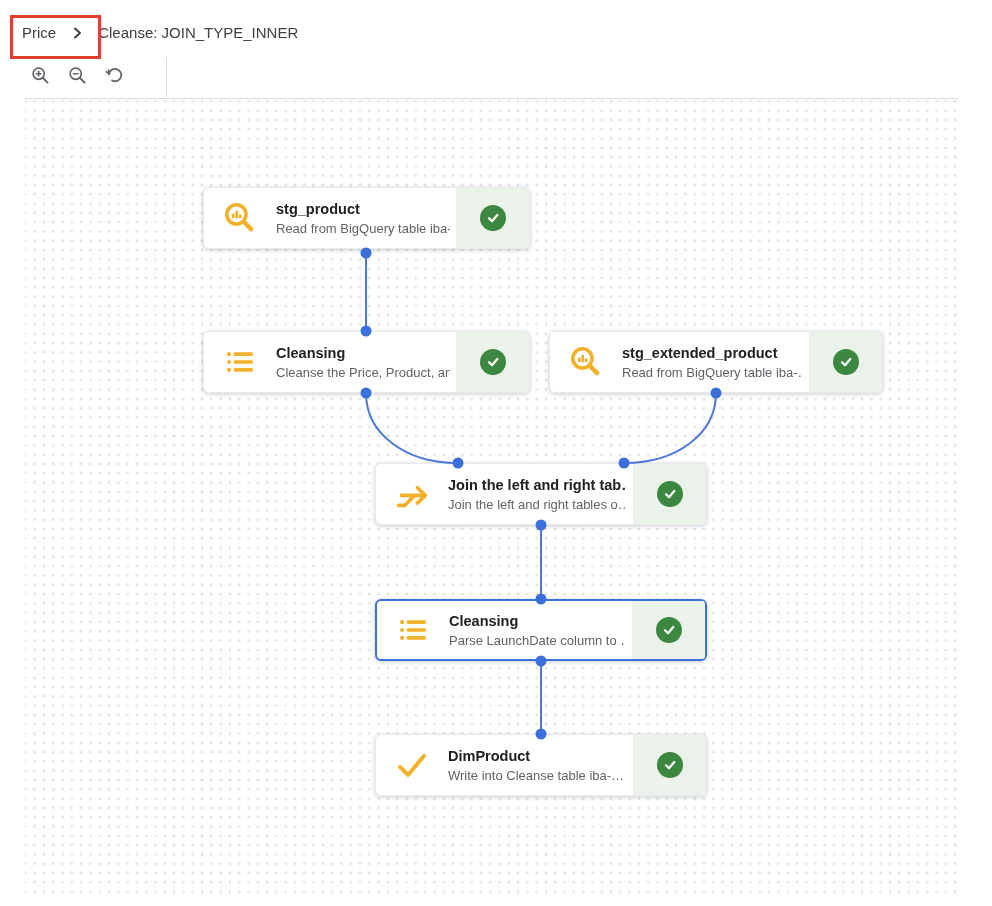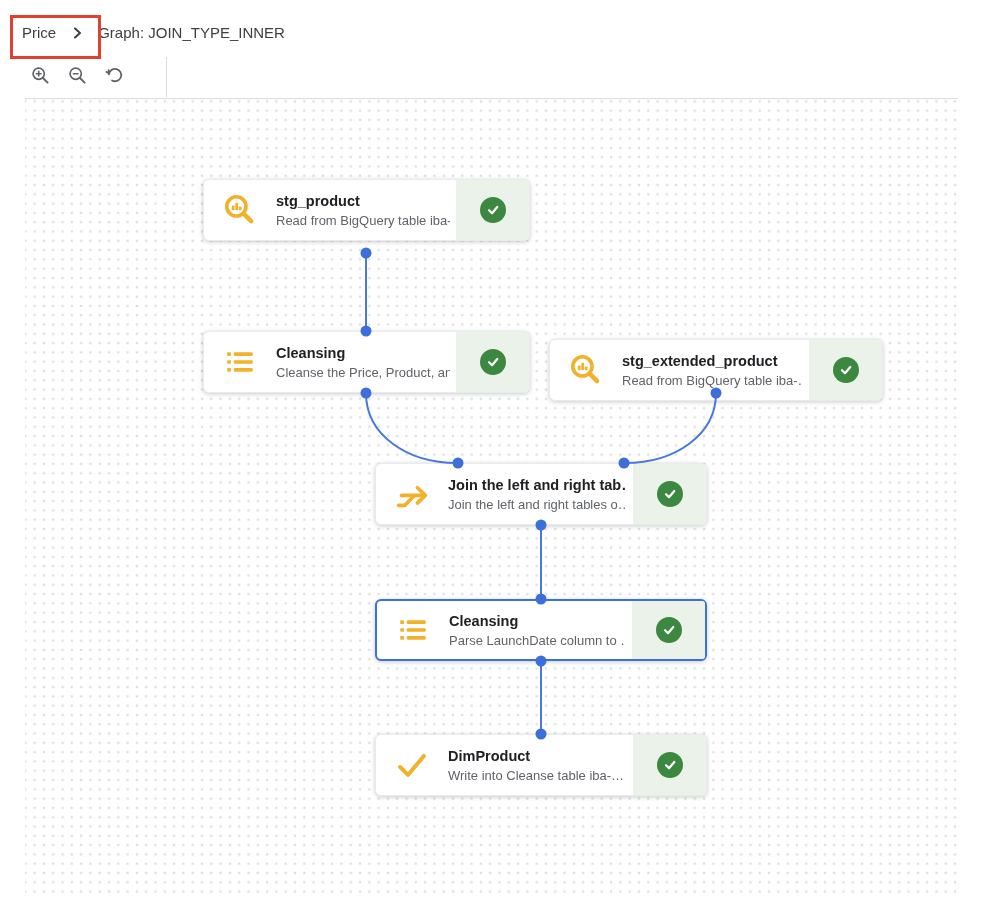--- a/index.html
+++ b/index.html
@@ -77,21 +77,21 @@
 <body>
 
 <div class="annotation-box"></div>
 <div class="breadcrumb">
   <span class="crumb">Price</span>
   <span class="crumb-chevron">
     <svg width="14" height="14" viewBox="0 0 14 14">
       <polyline points="5,2.5 10,7 5,11.5" fill="none" stroke="#3c4043" stroke-width="2" stroke-linecap="round" stroke-linejoin="round"></polyline>
     </svg>
   </span>
-  <span>Graph: JOIN_TYPE_INNER</span>
+  <span>Cleanse: JOIN_TYPE_INNER</span>
 </div>
 
 <div class="toolbar">
   <button class="tool-btn">
     <span>
       <svg width="21" height="21" viewBox="0 0 21 21">
         <circle cx="8.7" cy="8.7" r="5.6" fill="none" stroke="#5f6368" stroke-width="1.7"></circle>
         <line x1="13" y1="13" x2="17.6" y2="17.6" stroke="#5f6368" stroke-width="1.9" stroke-linecap="round"></line>
         <line x1="8.7" y1="6.4" x2="8.7" y2="11" stroke="#5f6368" stroke-width="1.6" stroke-linecap="round"></line>
         <line x1="6.4" y1="8.7" x2="11" y2="8.7" stroke="#5f6368" stroke-width="1.6" stroke-linecap="round"></line>
@@ -113,21 +113,21 @@
         <path d="M5.2,8.2 A6.2,6.2 0 1 1 7.1,14.9" fill="none" stroke="#5f6368" stroke-width="1.8" stroke-linecap="round" transform="rotate(-12 10.5 10.5)"></path>
         <polyline points="2.4,6.9 5.4,8.4 4.6,5.1" fill="none" stroke="#5f6368" stroke-width="1.8" stroke-linecap="round" stroke-linejoin="round"></polyline>
       </svg>
     </span>
   </button>
 </div>
 <div class="toolbar-divider"></div>
 
 <div class="canvas">
 
-  <div class="node" style="left:178px;top:80px;width:327px;align-items:center;">
+  <div class="node" style="left:178px;top:88px;width:327px;align-items:center;">
     <span class="node-icon">
       <svg width="36" height="36" viewBox="0 0 24 24">
         <circle cx="9.6" cy="9.6" r="6.4" fill="none" stroke="#f2b129" stroke-width="2.4"></circle>
         <line x1="14.6" y1="14.6" x2="19.4" y2="19.4" stroke="#f2b129" stroke-width="3" stroke-linecap="round"></line>
         <rect x="6.6" y="9.0" width="1.8" height="3.2" rx="0.5" fill="#f2b129"></rect>
         <rect x="8.9" y="7.2" width="1.8" height="5.0" rx="0.5" fill="#f2b129"></rect>
         <rect x="11.2" y="9.6" width="1.8" height="2.6" rx="0.5" fill="#f2b129"></rect>
       </svg>
     </span>
     <span class="node-texts">
@@ -160,21 +160,21 @@
     </span>
     <span class="node-status">
       <span class="badge">
         <svg width="14" height="14" viewBox="0 0 14 14">
           <polyline points="3,7.2 6,10.2 11.3,4" fill="none" stroke="#ffffff" stroke-width="2.2" stroke-linecap="round" stroke-linejoin="round"></polyline>
         </svg>
       </span>
     </span>
   </div>
 
-  <div class="node" style="left:524px;top:240px;width:334px;">
+  <div class="node" style="left:524px;top:232px;width:334px;">
     <span class="node-icon">
       <svg width="36" height="36" viewBox="0 0 24 24">
         <circle cx="9.6" cy="9.6" r="6.4" fill="none" stroke="#f2b129" stroke-width="2.4"></circle>
         <line x1="14.6" y1="14.6" x2="19.4" y2="19.4" stroke="#f2b129" stroke-width="3" stroke-linecap="round"></line>
         <rect x="6.6" y="9.0" width="1.8" height="3.2" rx="0.5" fill="#f2b129"></rect>
         <rect x="8.9" y="7.2" width="1.8" height="5.0" rx="0.5" fill="#f2b129"></rect>
         <rect x="11.2" y="9.6" width="1.8" height="2.6" rx="0.5" fill="#f2b129"></rect>
       </svg>
     </span>
     <span class="node-texts">

